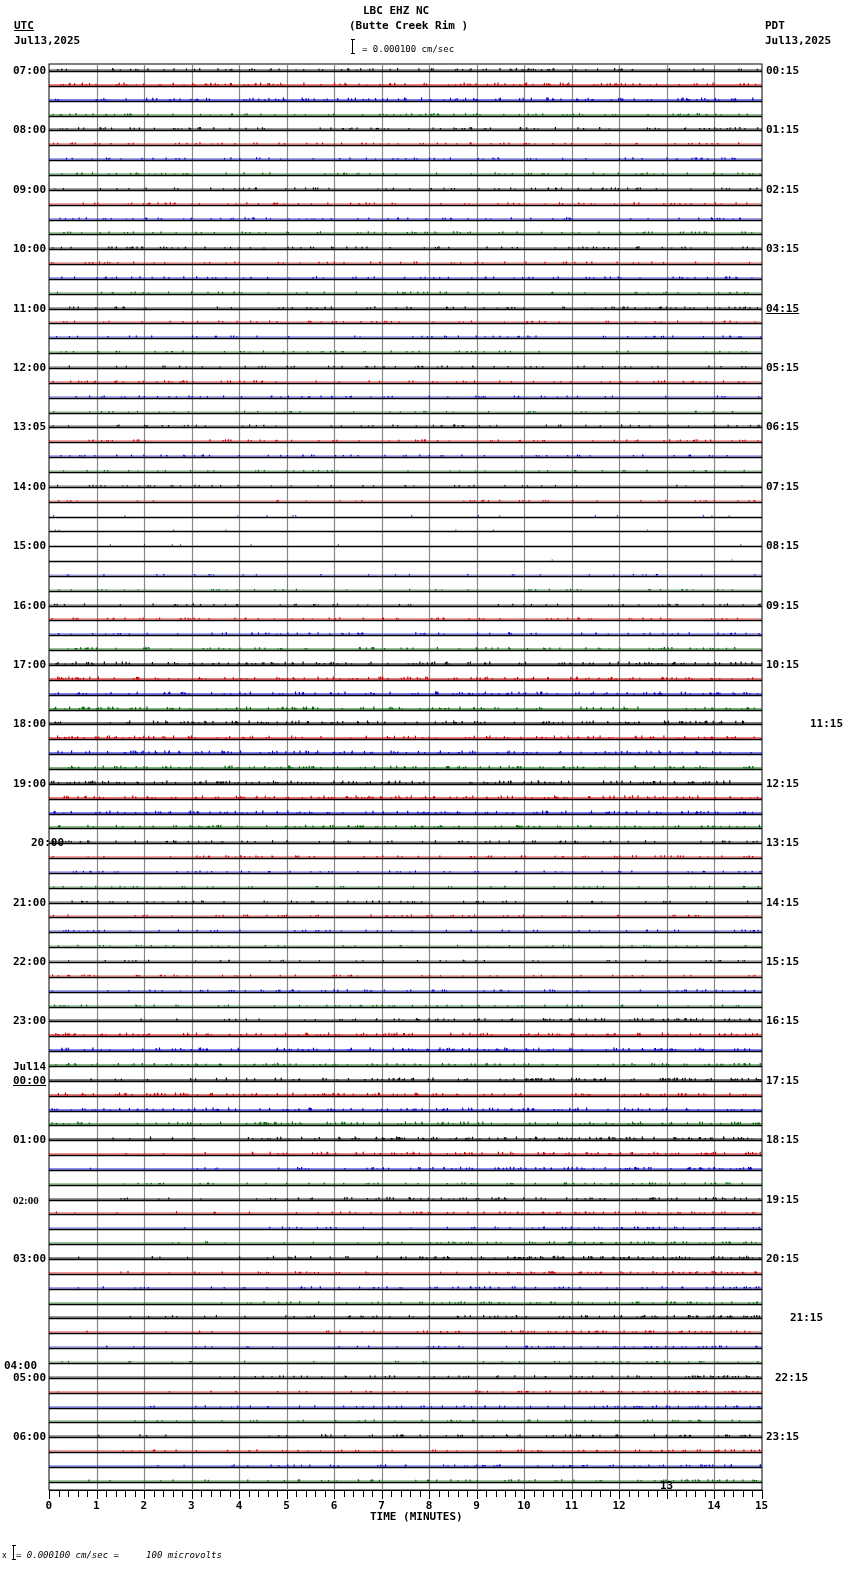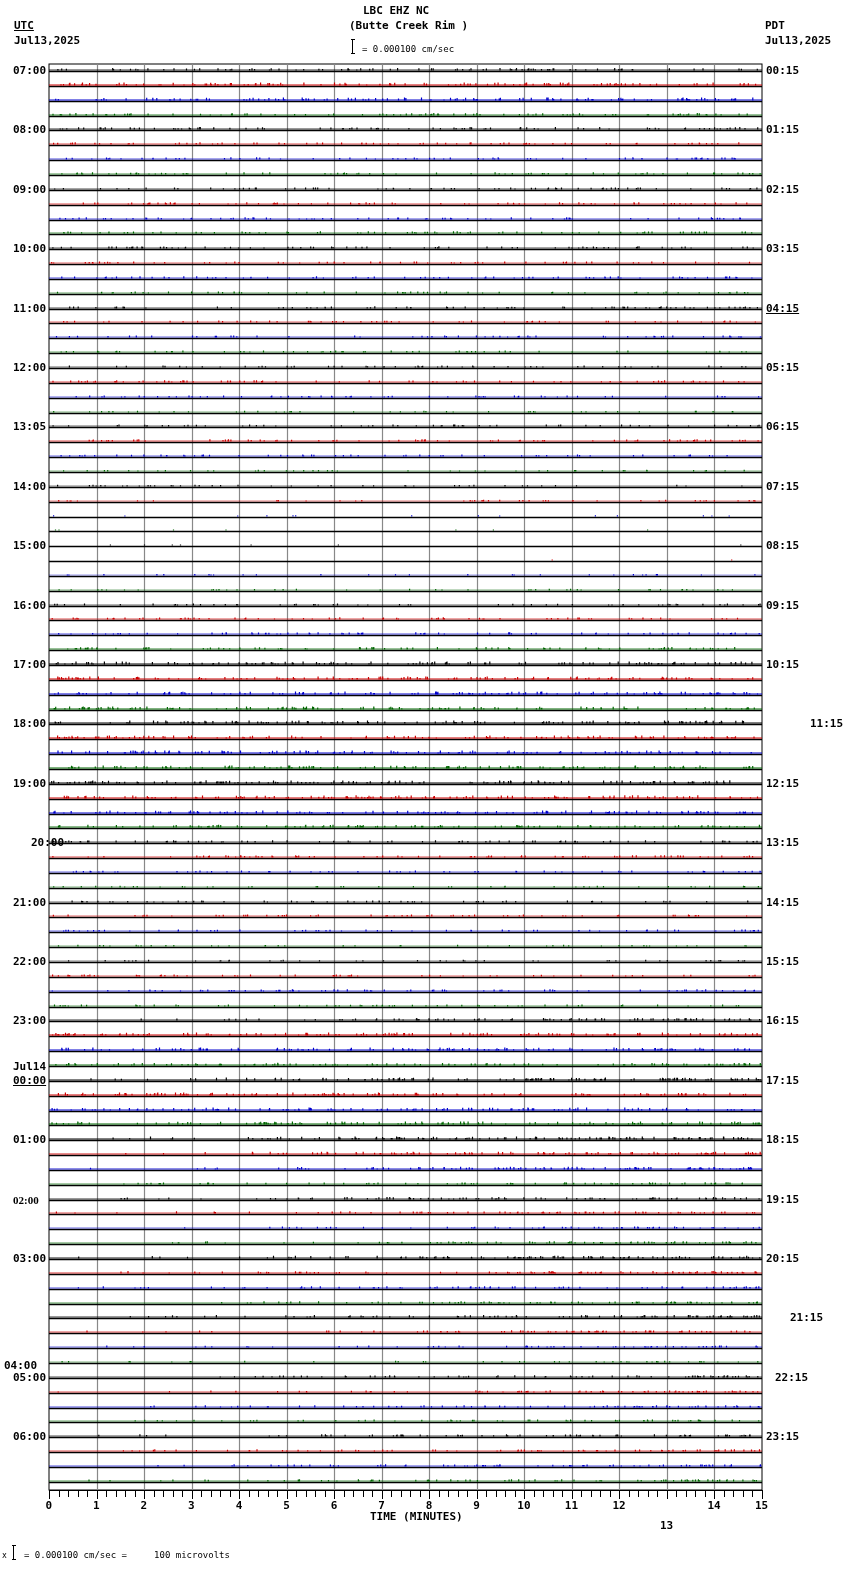--- a/index.html
+++ b/index.html
@@ -412,21 +412,21 @@
     <div class="lbl" style="left: 188.1px; top: 1500px;">3</div>
     <div class="lbl" style="left: 235.633px; top: 1500px;">4</div>
     <div class="lbl" style="left: 283.167px; top: 1500px;">5</div>
     <div class="lbl" style="left: 330.7px; top: 1500px;">6</div>
     <div class="lbl" style="left: 378.233px; top: 1500px;">7</div>
     <div class="lbl" style="left: 425.767px; top: 1500px;">8</div>
     <div class="lbl" style="left: 473.3px; top: 1500px;">9</div>
     <div class="lbl" style="left: 517.333px; top: 1500px;">10</div>
     <div class="lbl" style="left: 564.867px; top: 1500px;">11</div>
     <div class="lbl" style="left: 612.4px; top: 1500px;">12</div>
-    <div class="lbl" style="left: 659.933px; top: 1520px;">13</div>
+    <div class="lbl" style="left: 659.933px; top: 1480px;">13</div>
     <div class="lbl" style="left: 707.467px; top: 1500px;">14</div>
     <div class="lbl" style="left: 755px; top: 1500px;">15</div>
     <div class="lbl" style="left: 13px; top: 65px;">07:00</div>
     <div class="lbl" style="left: 13px; top: 124.4px;">08:00</div>
     <div class="lbl" style="left: 13px; top: 183.8px;">09:00</div>
     <div class="lbl" style="left: 13px; top: 243.2px;">10:00</div>
     <div class="lbl" style="left: 13px; top: 302.6px;">11:00</div>
     <div class="lbl" style="left: 13px; top: 362px;">12:00</div>
     <div class="lbl" style="left: 13px; top: 421.4px;">13:05</div>
     <div class="lbl" style="left: 13px; top: 480.8px;">14:00</div>
@@ -474,13 +474,13 @@
   </div>
 
 <div class="lbl" style="left:370px; top:1511px;">TIME (MINUTES)</div>
 
 <div class="sm" style="left:2px; top:1551px; font-size:8px;">x</div>
 <div style="position:absolute; left:12px; top:1545px; width:4px; height:15px;">
   <div style="position:absolute; left:1px; top:0; width:1px; height:15px; background:#000;"></div>
   <div style="position:absolute; left:0; top:0; width:4px; height:1px; background:#000;"></div>
   <div style="position:absolute; left:0; top:14px; width:4px; height:1px; background:#000;"></div>
 </div>
-<div class="sm" style="left:24px; top:1550px; white-space:pre;">= 0.000100 cm/sec =     100 microvolts</div>
+<div class="sm" style="left:16px; top:1550px; white-space:pre;font-style:italic;">= 0.000100 cm/sec =     100 microvolts</div>
 
 </body></html>

